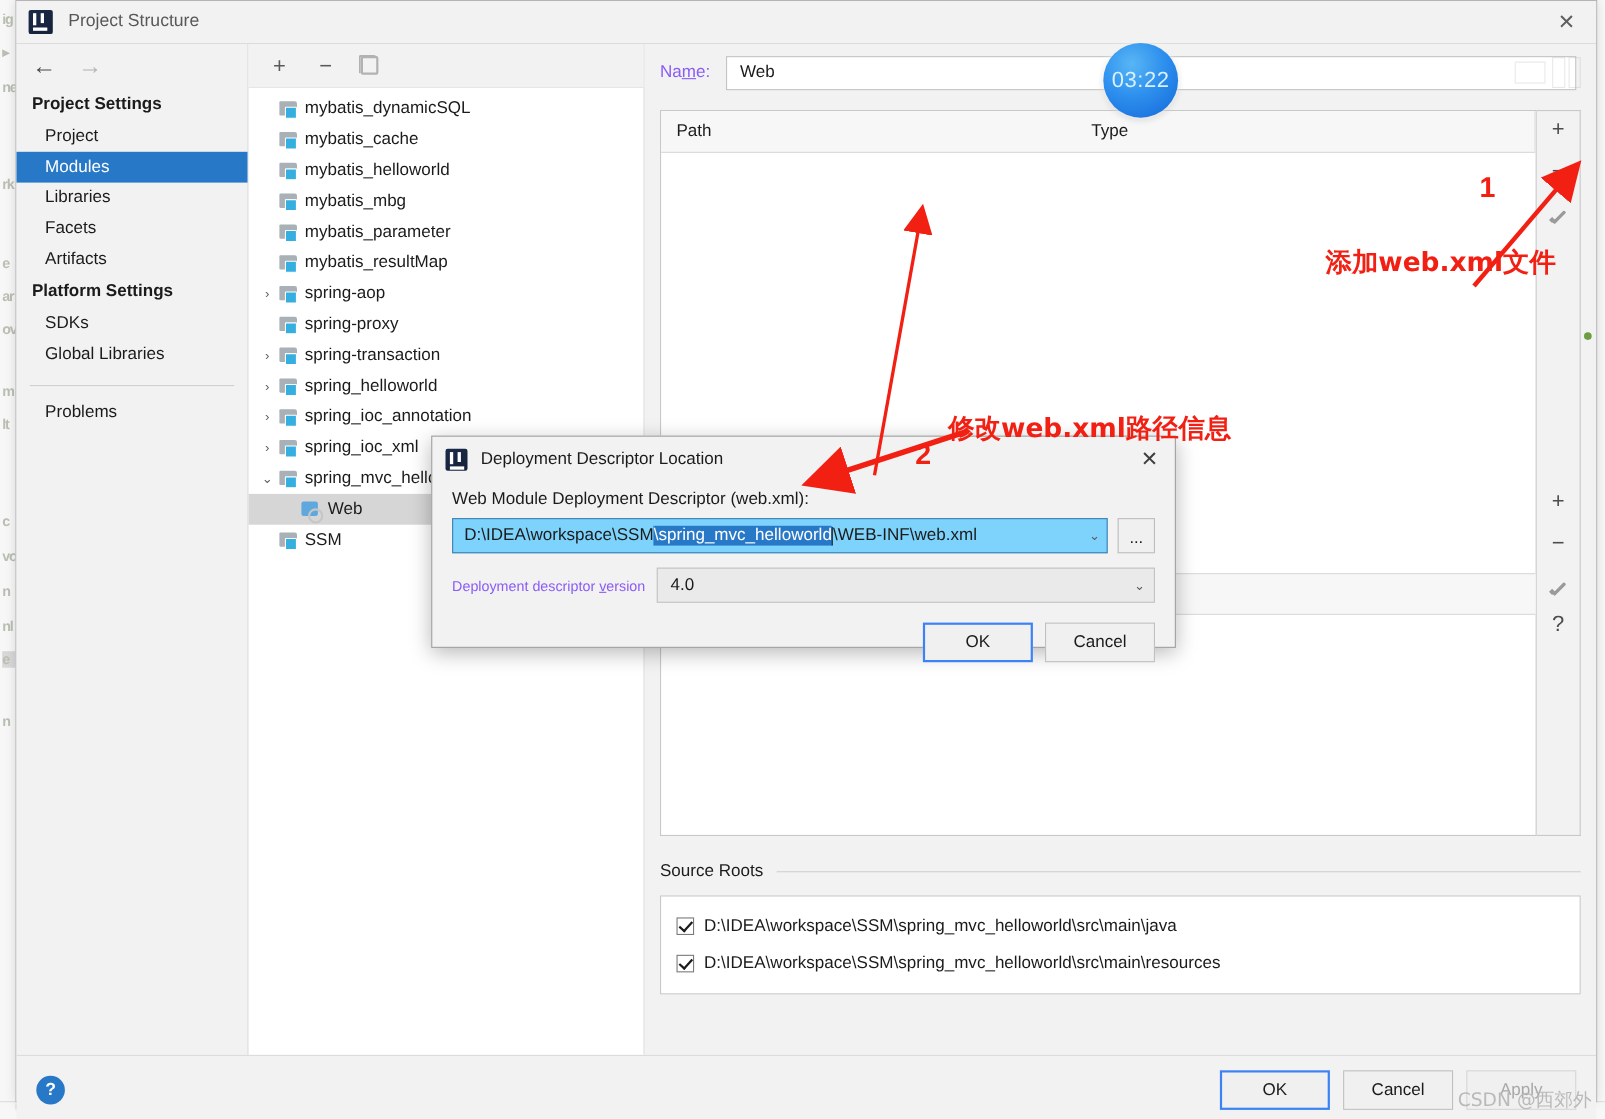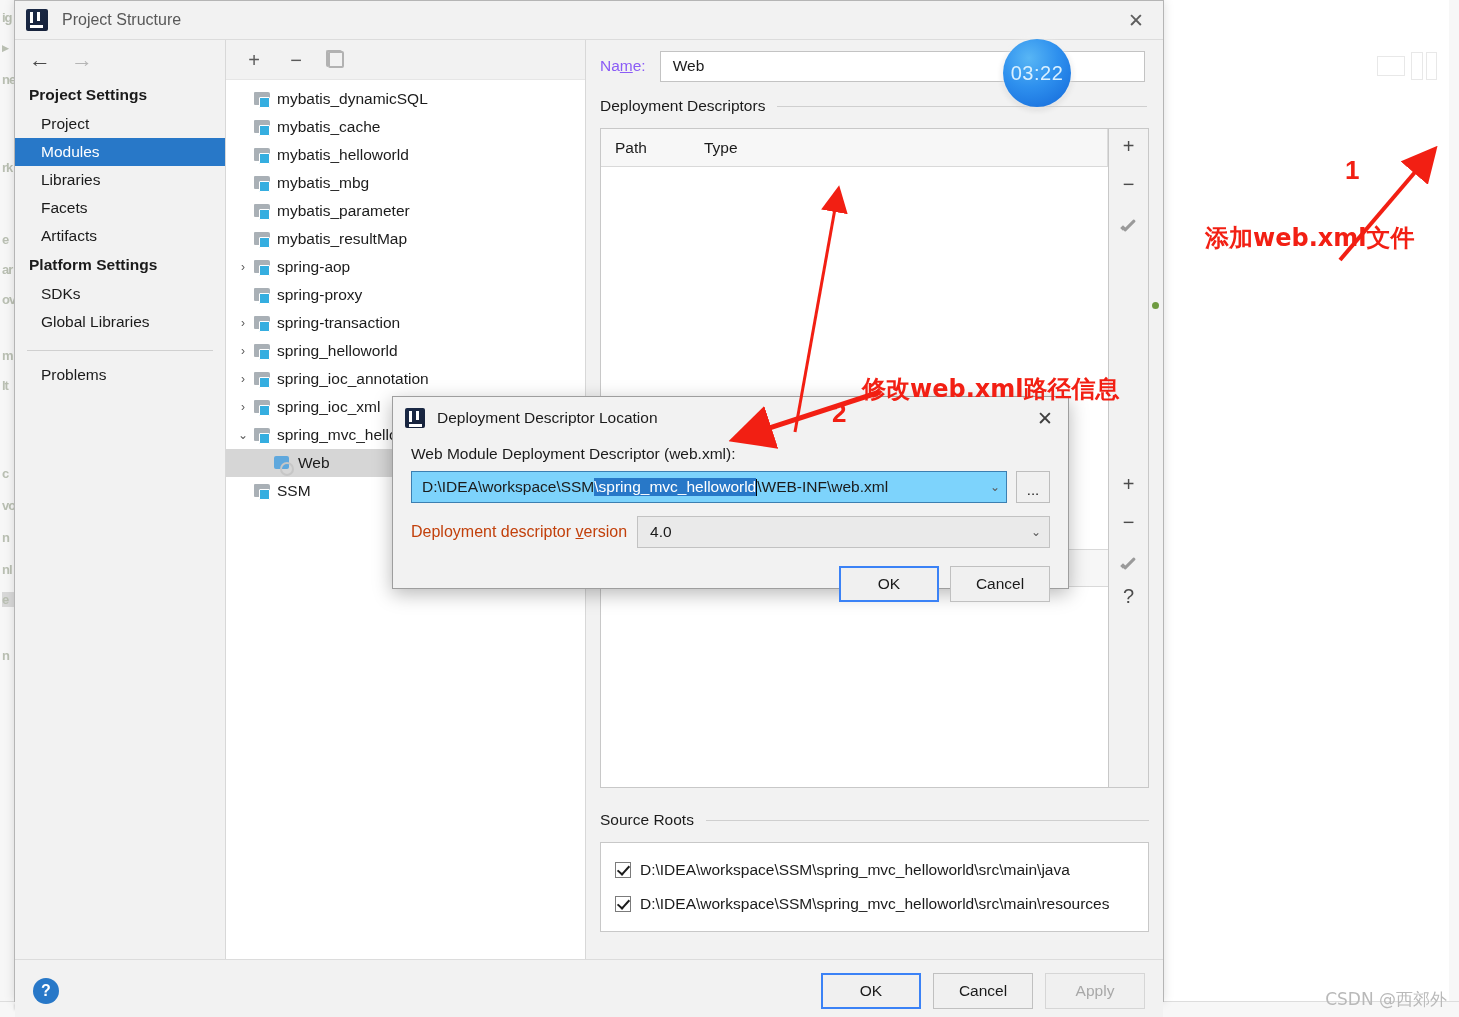--- a/index.html
+++ b/index.html
@@ -20,21 +20,21 @@
   .bg-ghost { position:absolute; color:#b9bfb2; font-size:13px; font-weight:bold;
       letter-spacing:-1px; white-space:nowrap; overflow:hidden; width:24px; }
   .ide-bg-right { position:absolute; right:0; top:0; width:10px; height:1017px; background:#f7f7f7; }
   .bg-bottom-strip { position:absolute; left:0; bottom:0; width:1459px; height:16px;
       background:#f7f7f7; border-top:1px solid #ddd; overflow:hidden; }
   .bg-bottom-text { position:absolute; left:14px; top:-2px; font-size:11px; color:#8e8e8e;
       white-space:nowrap; filter:blur(1.1px); opacity:.75; }
 
   
   .ps-window {
-    position:absolute; left:14px; top:0px; width:1150px; height:1002px;
+    position:absolute; left:14px; top:0px; width:1438px; height:1002px;
     background:#f2f2f2; border:1px solid #b5b5b5;
     box-shadow:0 0 10px rgba(0,0,0,.13);
   }
   .ps-titlebar {
     height:38px; background:#f2f2f2; display:flex; align-items:center;
     padding-left:11px; position:relative;
   }
   .ij-icon {
     width:22px; height:22px; border-radius:2px; flex:none;
     background:linear-gradient(150deg,#1b2a47 0%, #16213a 100%);
@@ -171,21 +171,21 @@
       display:flex; align-items:center; padding:0 6px 0 10px; font-size:15.5px; color:#1b1b1b;
       white-space:nowrap; overflow:hidden; }
   .combo .sel { background:#2878c8; color:#ffffff; }
   .caret-cursor { display:inline-block; width:1px; height:17px; background:#000;
       vertical-align:-3px; }
   .combo .chev { margin-left:auto; color:#5a5a5a; font-size:12px; padding-left:8px; }
   .ellipsis-btn { width:34px; height:32px; border:1px solid #bdbdbd; background:#f0f0f0;
       display:flex; align-items:flex-end; justify-content:center; font-size:15px;
       color:#1b1b1b; padding-bottom:4px; }
   .ver-row { display:flex; align-items:center; padding:13px 18px 0 18px; gap:10px; }
-  .ver-lbl { font-size:16px; color:#c2410c; }
+  .ver-lbl { font-size:13px; color:#8b5cf6; }
   .ver-lbl u { text-decoration:underline; }
   .ver-combo { flex:1; height:32px; background:#eaeaea; border:1px solid #c2c2c2;
       display:flex; align-items:center; padding:0 8px 0 12px; font-size:15.5px; color:#1b1b1b; }
   .ver-combo .chev { margin-left:auto; color:#5a5a5a; font-size:12px; }
   .ddl-btns { display:flex; justify-content:flex-end; gap:11px; padding:18px 18px 0 18px; }
 
   
   .anno { position:absolute; color:#f21f13; font-weight:bold; pointer-events:none; }
   .anno-num { font-size:26px; }
   .anno-cn { font-size:24px; white-space:nowrap;
@@ -358,24 +358,20 @@
       </div>
     </div>
 
     <div class="detail-pane">
 
       <div class="name-row">
         <span class="name-label">Na<u>m</u>e:</span>
         <div class="name-input">Web</div>
       </div>
 
-      <div class="section-hdr">
-        <span class="lbl">Deployment Descriptors</span>
-        <span class="rule"></span>
-      </div>
 
       <div class="dd-table-wrap">
         <div class="dd-table">
           <div class="dd-thead">
             <div class="dd-th path">Path</div>
             <div class="dd-th type">Type</div>
           </div>
           <div class="dd-empty">Nothing to show</div>
 
           <div style="position:absolute; left:0; right:0; top:420px; height:38px; background:#f7f7f7;

